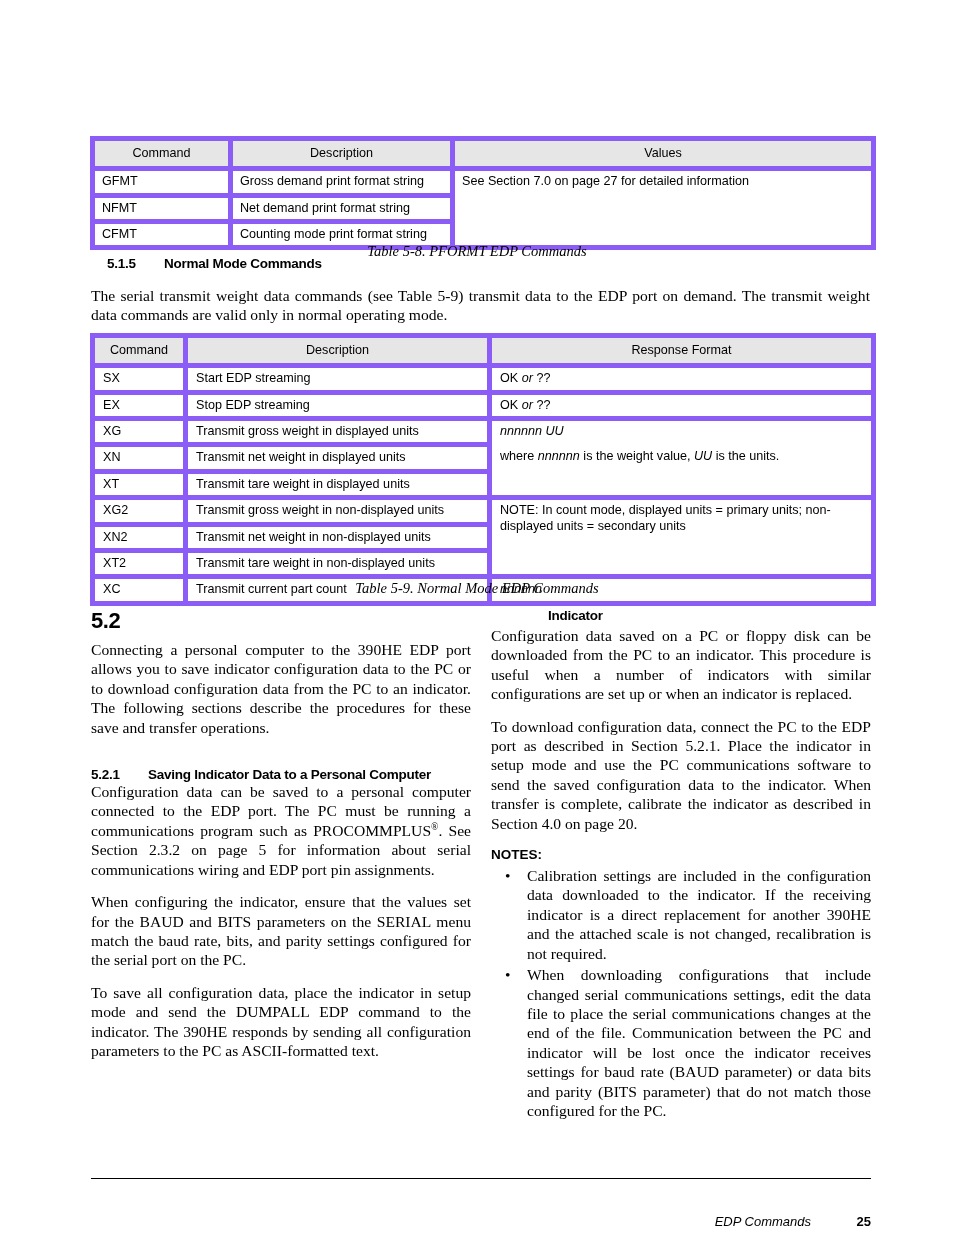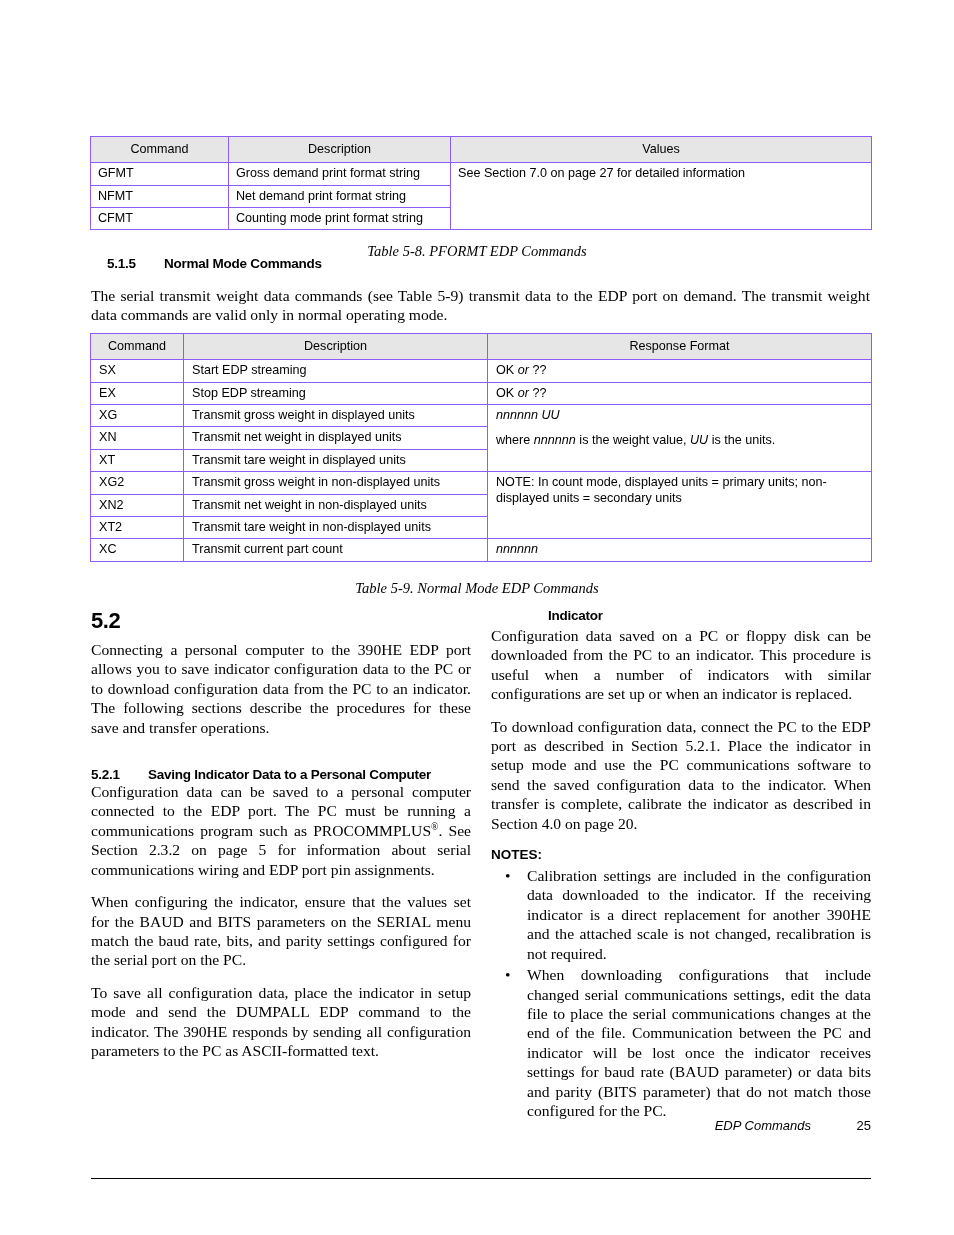--- a/index.html
+++ b/index.html
@@ -25,21 +25,21 @@
   
   table.doc-table {
     position: absolute;
     border-collapse: collapse;
     font-family: "Liberation Sans", "DejaVu Sans", sans-serif;
     font-size: 12.6px;
     color: #000;
     table-layout: fixed;
   }
   table.doc-table td, table.doc-table th {
-    border: 1px solid #8b5cf6;
+    border: 5px solid #8b5cf6;
     padding: 3px 7px;
     vertical-align: top;
     text-align: left;
     font-weight: normal;
     line-height: 1.22;
   }
   table.doc-table thead th {
     background: #e6e6e6;
     text-align: center;
     padding-top: 5px;
@@ -186,36 +186,37 @@
     position: absolute;
     left: 91px;
     top: 1178px;
     width: 780px;
     height: 1px;
     background: #000;
   }
   #footer {
     position: absolute;
     left: 91px;
-    top: 1118px;
+    top: 1214px;
     width: 780px;
     display: flex;
     justify-content: flex-end;
     align-items: center;
     font-family: "Liberation Sans", "DejaVu Sans", sans-serif;
     font-size: 13px;
   }
   #footer .ftitle {
     font-style: italic;
     margin-right: 38px;
   }
   #footer .fpage {
     font-style: normal;
     min-width: 22px;
     text-align: right;
+    font-weight: bold;
   }
 
   i.it { font-style: italic; }
   sup.reg { font-size: 0.62em; vertical-align: super; }
 </style>
 </head>
 <body>
 
 <div class="page">
 

